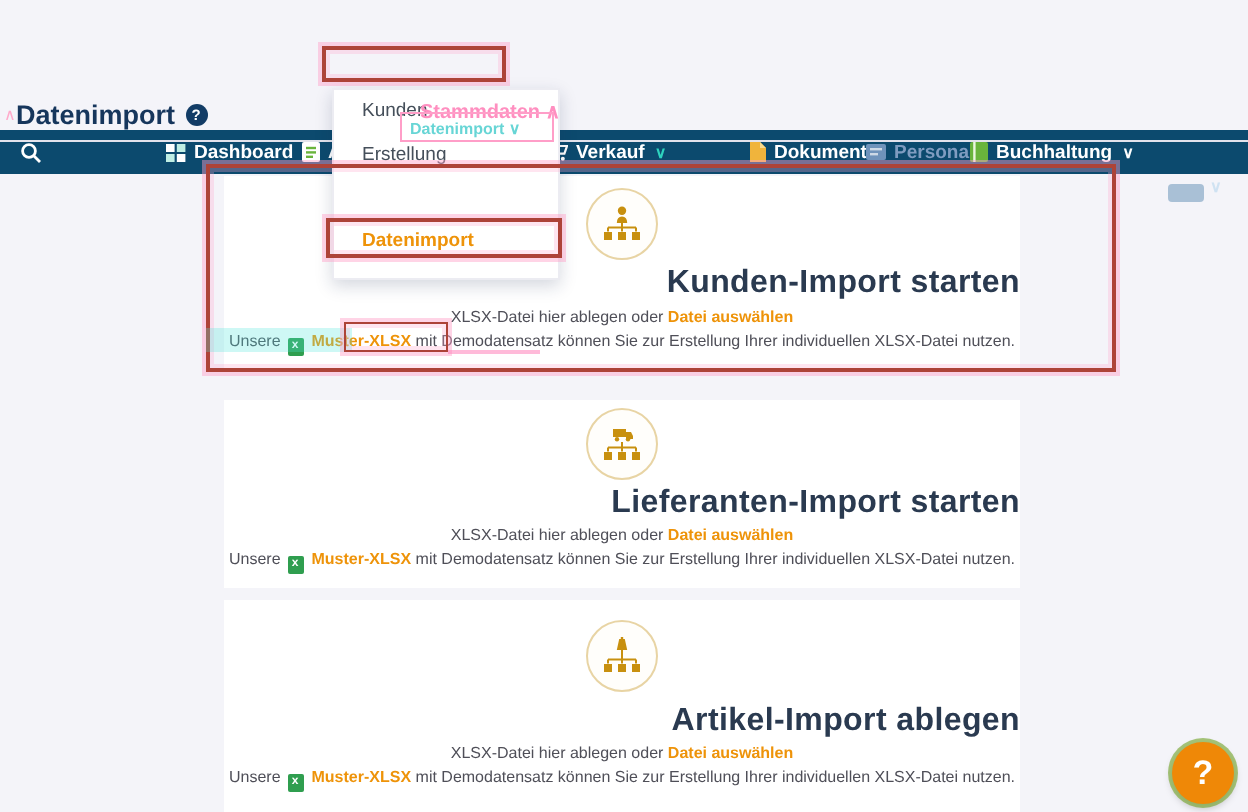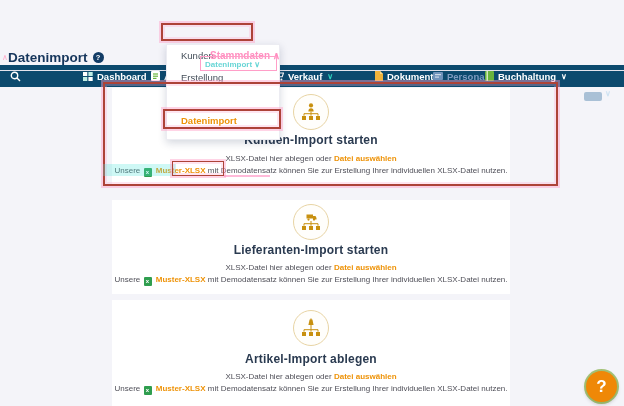--- a/index.html
+++ b/index.html
@@ -28,21 +28,21 @@
   
   .page-title-row { position:absolute; left:8px; top:50px; display:flex; align-items:center; gap:5px; }
   .page-title { font-size:13.5px; font-weight:bold; color:#16365c; }
   .info-badge { width:11px; height:11px; border-radius:50%; background:#123c66; color:#fff; font-size:7.5px; font-weight:bold; display:flex; align-items:center; justify-content:center; }
   .title-ghost-caret { position:absolute; left:2px; top:53px; color:#ffaacb; font-size:8px; }
   .divider { position:absolute; left:0; top:70px; width:624px; height:1px; background:#e3e3ec; }
 
   
   .card { position:absolute; left:112px; width:398px; background:#fff; }
   .icon-circle { position:absolute; left:50%; transform:translateX(-50%); width:36px; height:36px; border-radius:50%; border:1px solid #e8d4a4; background:#fffefb; display:flex; align-items:center; justify-content:center; }
-  .sec-heading { position:absolute; left:0; width:100%; text-align:center; font-size:12px; font-weight:bold; color:#2a3a50; letter-spacing:.2px; }
+  .sec-heading { position:absolute; left:0; width:100%; text-align:right; font-size:16px; font-weight:bold; color:#2a3a50; letter-spacing:.2px; }
   .sec-line { position:absolute; left:0; width:100%; text-align:center; font-size:8px; color:#4f4f58; }
   .link-orange { color:#ee9309; font-weight:bold; cursor:pointer; }
   .xlsx-chip { display:inline-block; width:8px; height:9px; background:#2f9e4f; color:#fff; font-size:6px; font-weight:bold; text-align:center; line-height:9px; border-radius:1px; vertical-align:-1px; margin:0 2px 0 1px; }
 
   
   .dropdown { position:absolute; left:166px; top:44px; width:114px; height:96px; background:#fff; border:1px solid #ececf2; box-shadow:0 3px 8px rgba(20,40,80,.18); }
   .menu-item { position:absolute; left:0; width:114px; height:21.5px; line-height:21.5px; padding-left:14px; font-size:9.5px; color:#454f5a; cursor:pointer; }
   .menu-item.active { color:#ee9309; font-weight:bold; }
 
   

